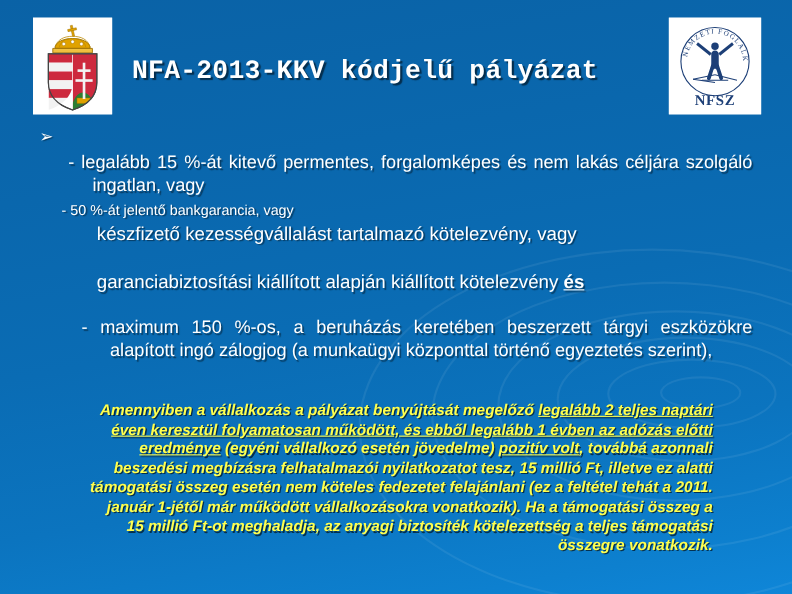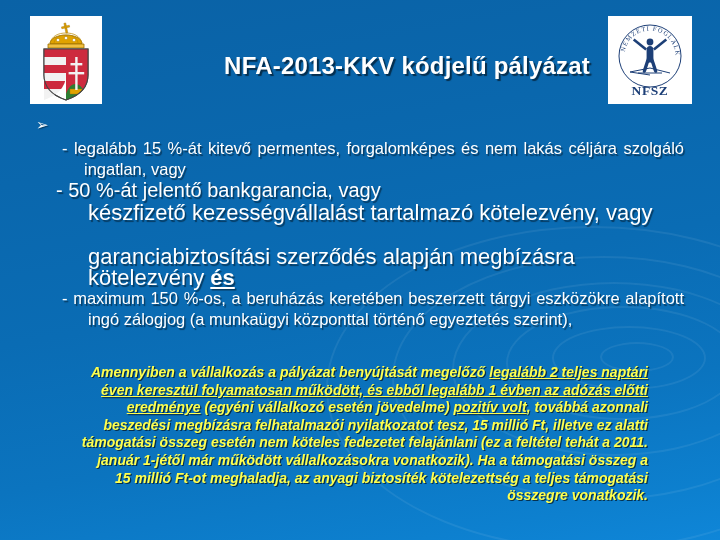--- a/index.html
+++ b/index.html
@@ -62,22 +62,22 @@
     background: #ffffff;
     box-sizing: border-box;
   }
   .nfsz-svg { display: block; width: 84px; height: 88px; }
 
   .slide-title {
     position: absolute;
     left: 120px;
     right: 130px;
     top: 52px;
-    text-align: right;
-    font-family: Liberation Sans, sans-serif;
+    text-align: left;
+    font-family: Liberation Mono, monospace;
     font-weight: bold;
     font-size: 24px;
     color: #ffffff;
     letter-spacing: 0.2px;
     text-shadow: 2px 2px 1px rgba(0,0,0,0.55);
     white-space: nowrap;
   }
 
   
   .body-area {
@@ -122,39 +122,40 @@
     font-size: 16.5px;
     line-height: 21px;
     text-align: justify;
     text-justify: inter-word;
   }
 
   .lvl2b {
     position: absolute;
     left: 56px;
     right: 36px;
-    font-size: 20px;
+    font-size: 13px;
     line-height: 21px;
   }
 
   .lvl3 {
     position: absolute;
     left: 88px;
     right: 36px;
-    font-size: 22px;
+    font-size: 17px;
     line-height: 21px;
   }
 
   .hang {
     padding-left: 22px;
     text-indent: -22px;
   }
   .hang2 {
     padding-left: 26px;
     text-indent: -26px;
+    margin-left: 12px;
   }
 
   u.bold-u { font-weight: bold; text-decoration: underline; }
 
   
   .yellow-block {
     position: absolute;
     left: 78px;
     right: 72px;
     top: 252px;
@@ -270,20 +271,20 @@
       <span class="bullet-mark">➢</span>
     </div>
 
     <div class="lvl2 white-txt hang" style="top:26px;">-  legalább 15 %-át kitevő permentes, forgalomképes és nem lakás céljára szolgáló ingatlan, vagy</div>
 
     <div class="lvl2b white-txt" style="top:68px;">- 50 %-át jelentő bankgarancia, vagy</div>
 
     <div class="lvl3 white-txt" style="top:90px;">készfizető kezességvállalást tartalmazó kötelezvény, vagy</div>
 
 
-    <div class="lvl3 white-txt" style="top:134px;"><span>garanciabiztosítási szerződés alapján megbízásra kötelezvény </span><u class="bold-u">és</u></div>
+    <div class="lvl3 white-txt" style="top:134px;"><span>garanciabiztosítási kiállított alapján kiállított kötelezvény </span><u class="bold-u">és</u></div>
 
     <div class="lvl2 white-txt hang2" style="top:176px;">-  maximum 150 %-os, a beruházás keretében beszerzett tárgyi eszközökre alapított ingó zálogjog (a munkaügyi központtal történő egyeztetés szerint),</div>
 
     <div class="yellow-block"><span>Amennyiben a vállalkozás a pályázat benyújtását megelőző </span><u>legalább 2 teljes naptári éven keresztül folyamatosan működött, és ebből legalább 1 évben az adózás előtti eredménye</u><span> (egyéni vállalkozó esetén jövedelme) </span><u>pozitív volt</u><span>, továbbá azonnali beszedési megbízásra felhatalmazói nyilatkozatot tesz, 15 millió Ft, illetve ez alatti támogatási összeg esetén nem köteles fedezetet felajánlani (ez a feltétel tehát a 2011. január 1-jétől már működött vállalkozásokra vonatkozik). Ha a támogatási összeg a 15 millió Ft-ot meghaladja, az anyagi biztosíték kötelezettség a teljes támogatási összegre vonatkozik.</span></div>
 
   </div>
 </div>
 
 </body></html>

